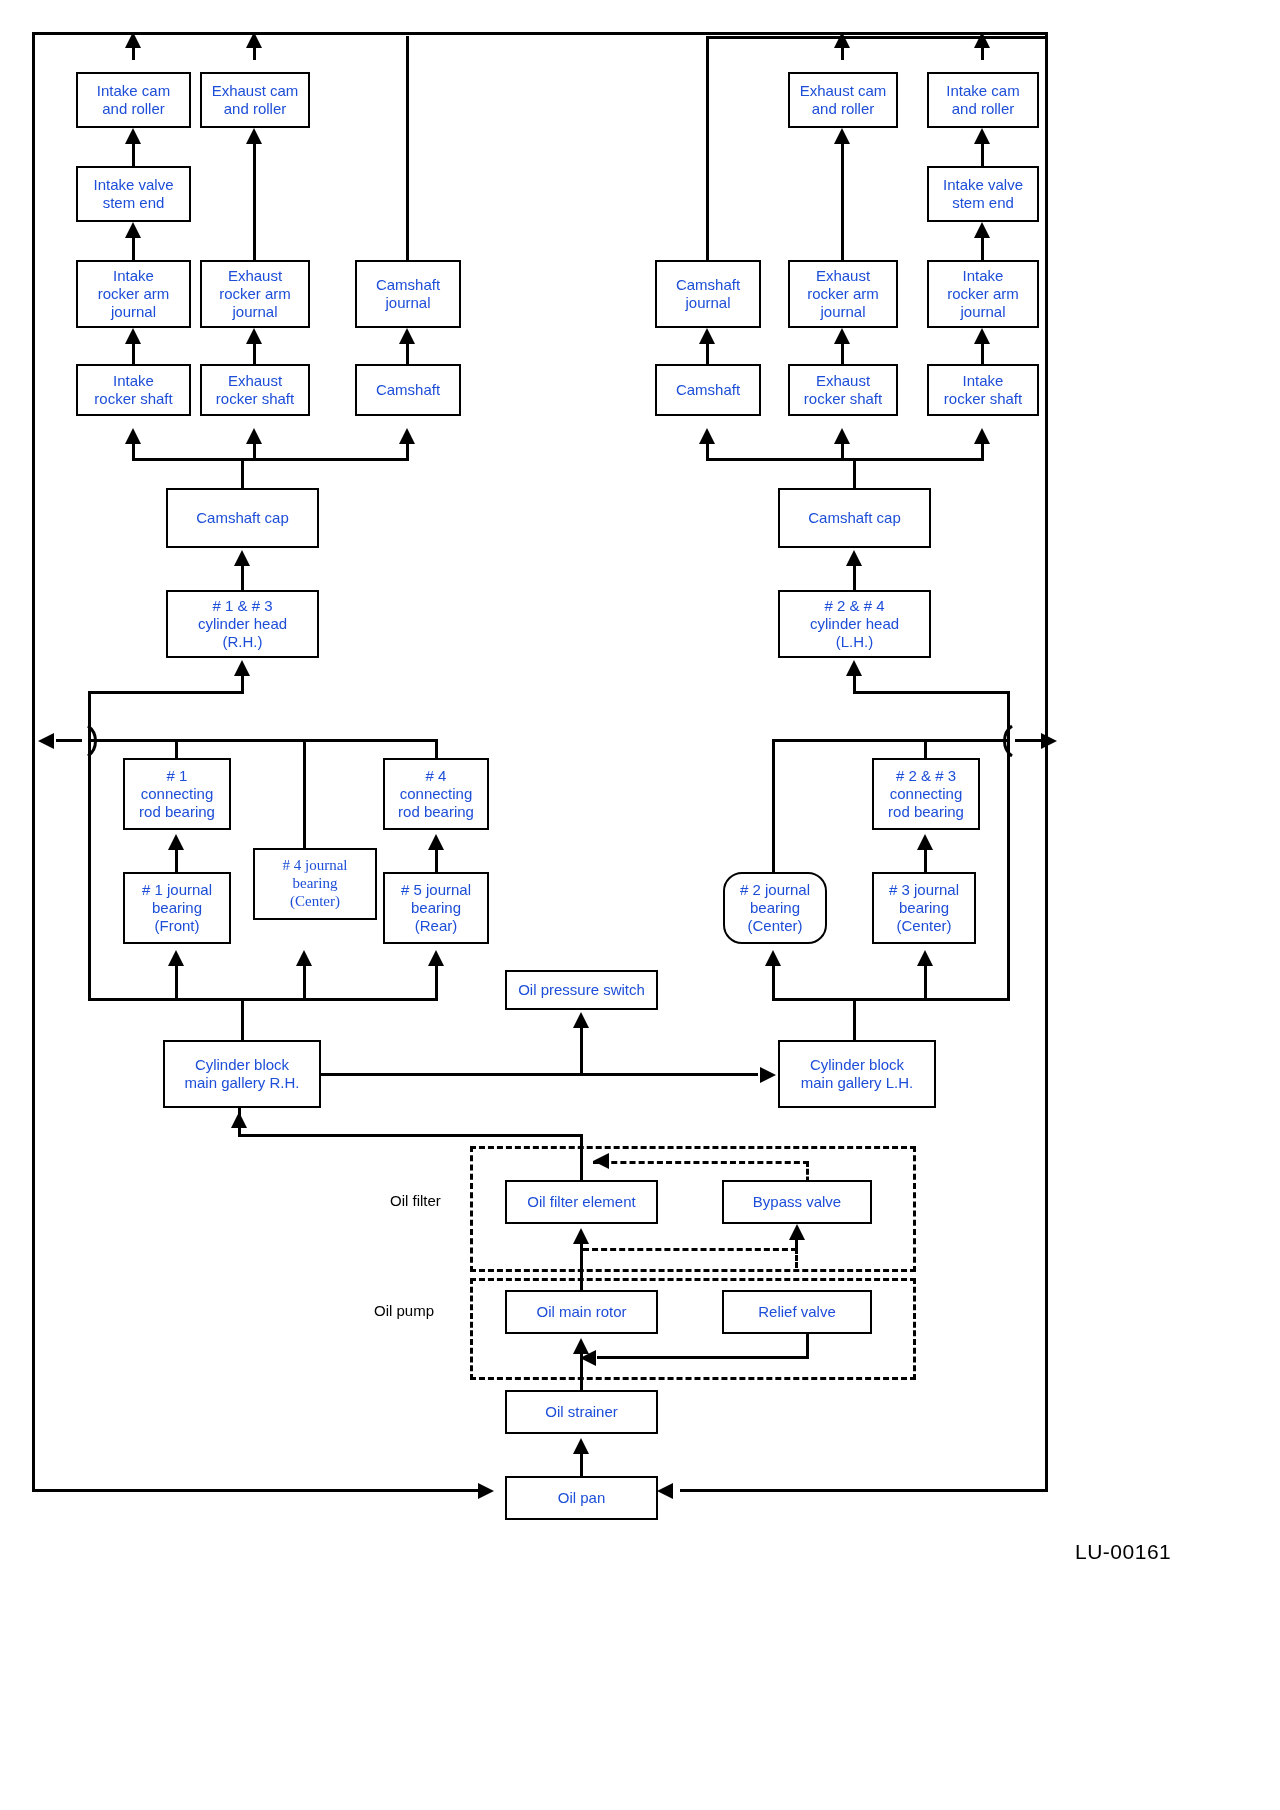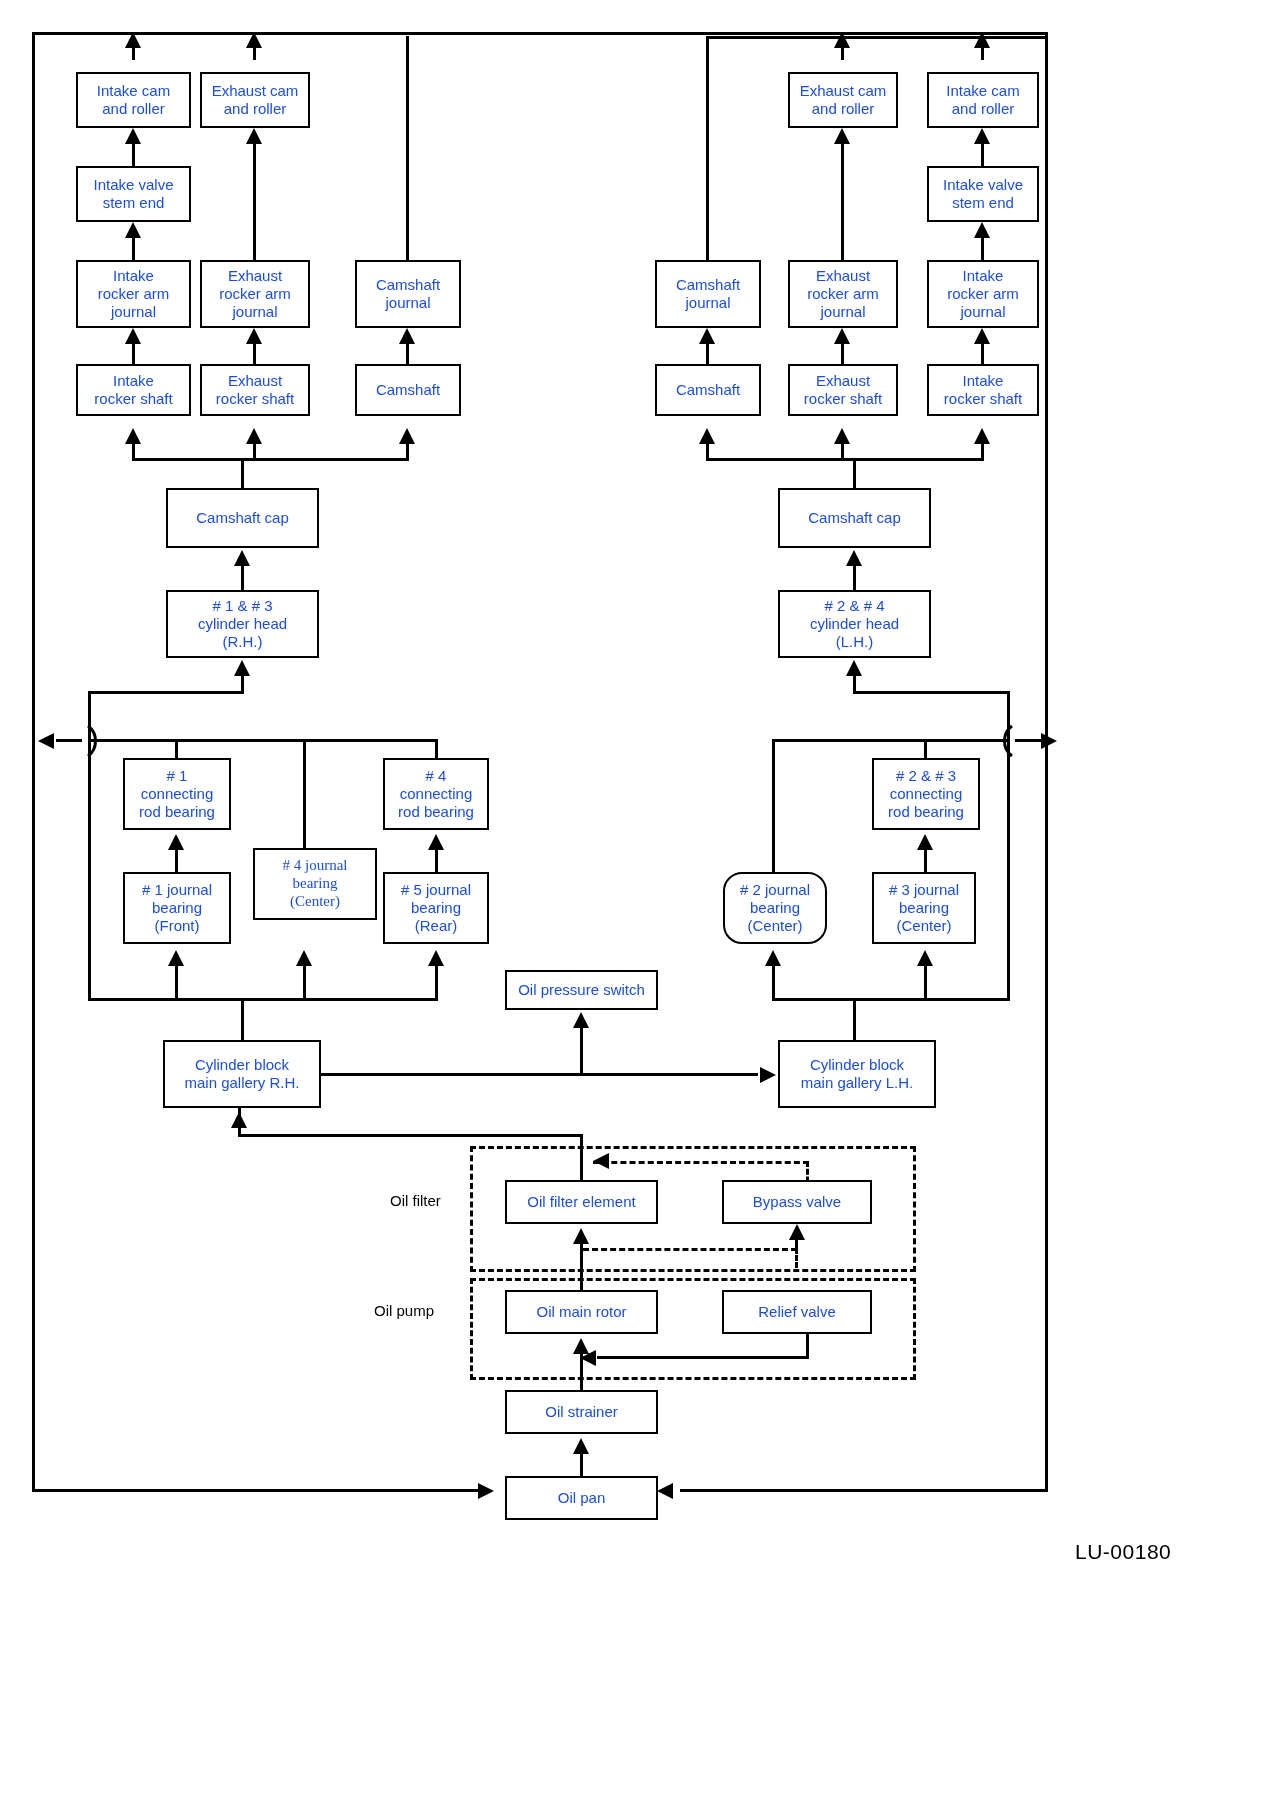--- a/index.html
+++ b/index.html
@@ -291,14 +291,14 @@
   <div class="ln lnv" style="left:580px;top:1350px;width:3px;height:40px;"></div>
   <div class="arw arw-up" style="left:573px;top:1338px;"></div>
 
   <div class="node" style="left:505px;top:1390px;width:153px;height:44px;">Oil strainer</div>
 
   <div class="ln lnv" style="left:580px;top:1450px;width:3px;height:26px;"></div>
   <div class="arw arw-up" style="left:573px;top:1438px;"></div>
 
   <div class="node" style="left:505px;top:1476px;width:153px;height:44px;">Oil pan</div>
 
-  <div class="code" style="left:1075px;top:1540px;">LU-00180</div>
+  <div class="code" style="left:1075px;top:1540px;">LU-00161</div>
 </div>
 
 </body></html>

